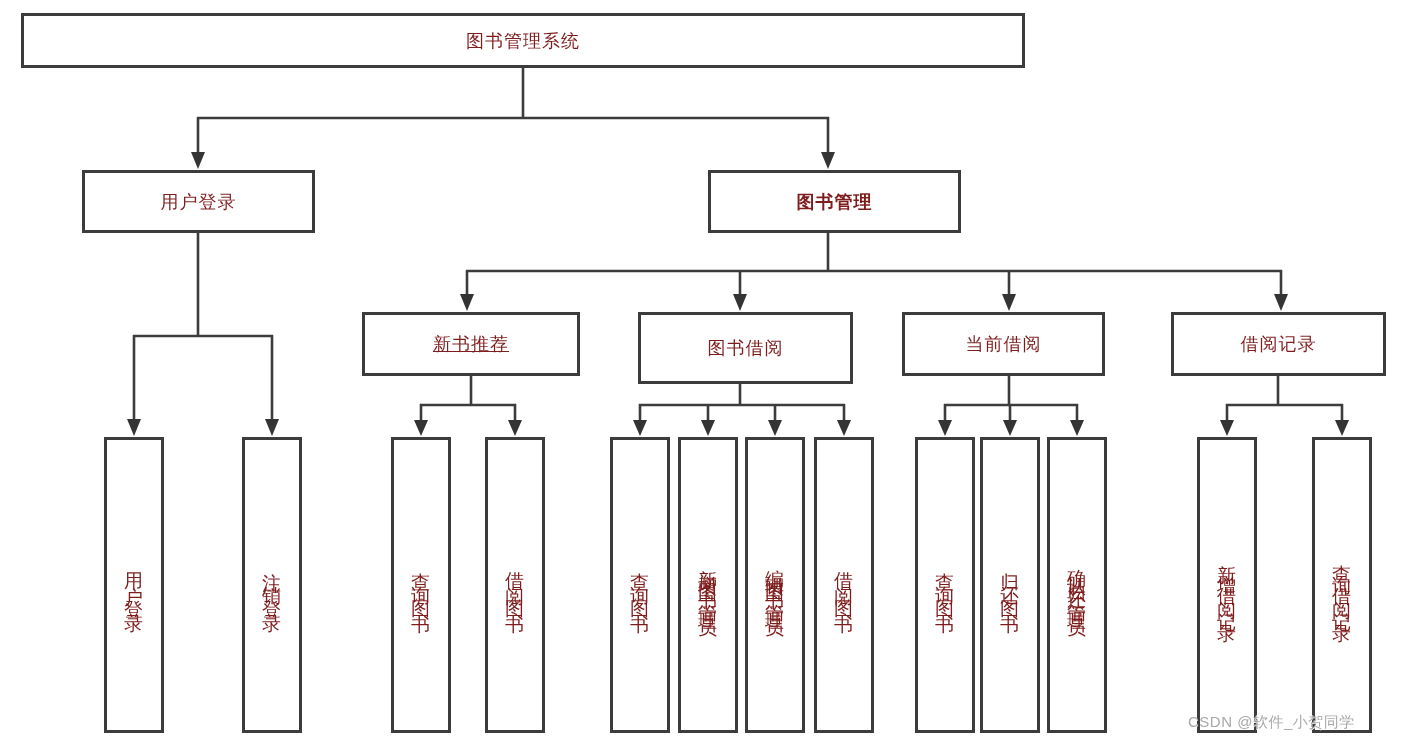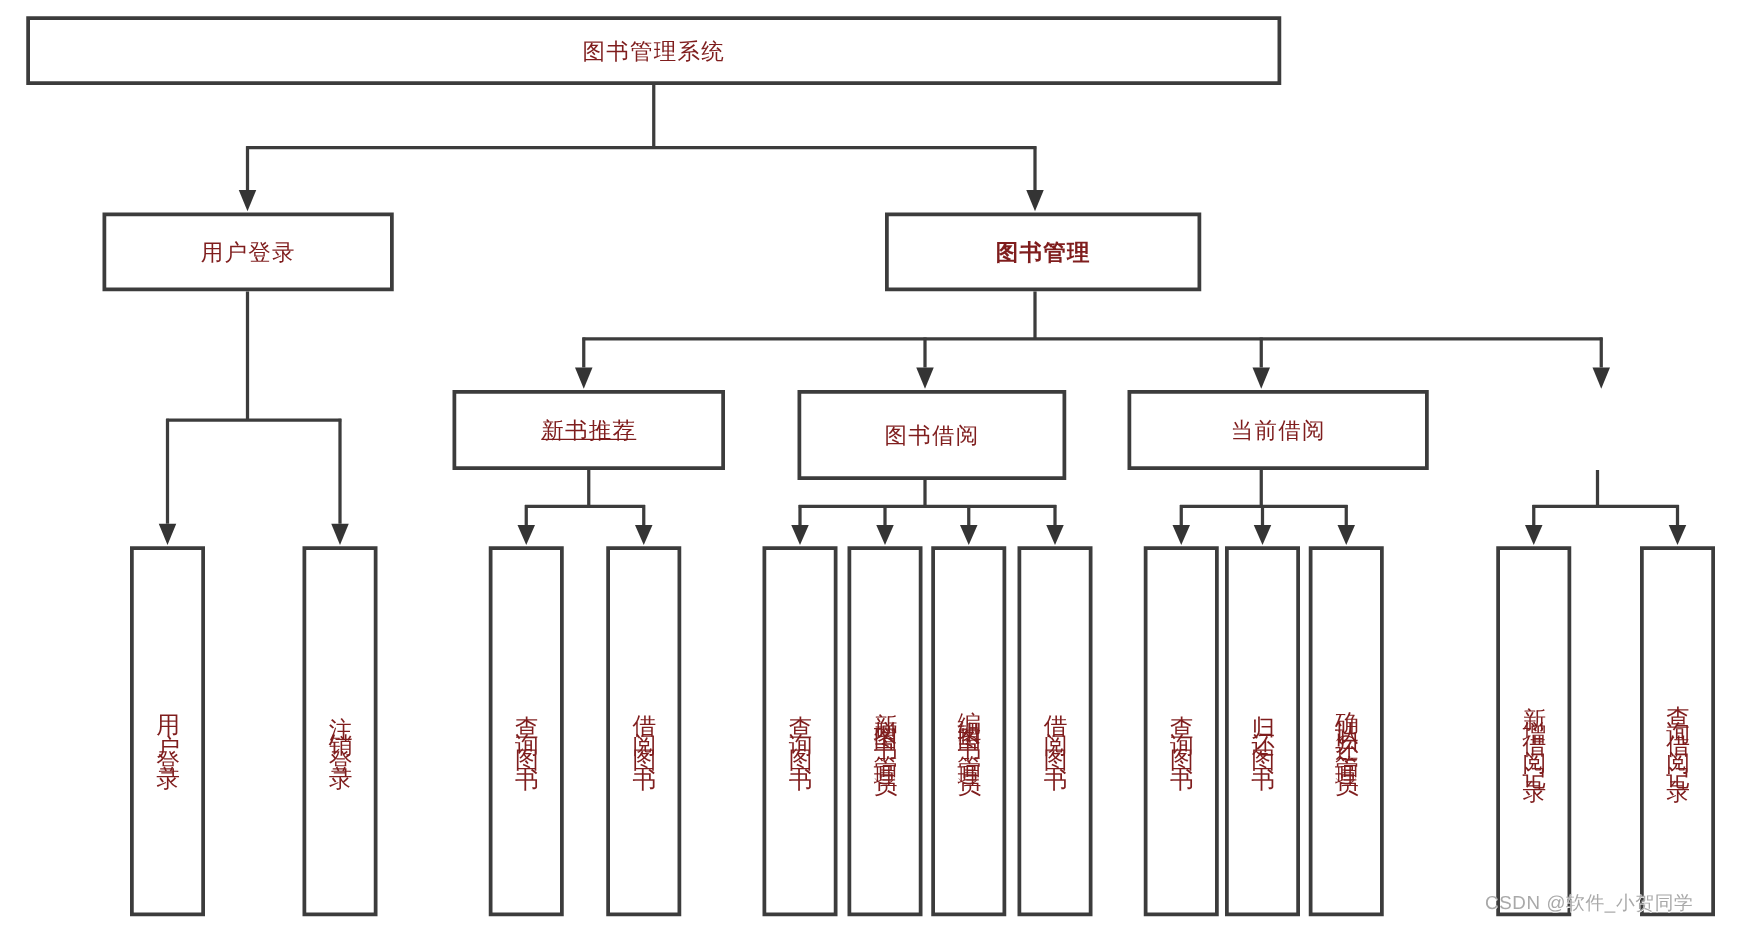--- a/index.html
+++ b/index.html
@@ -155,22 +155,25 @@
   <div class="box" style="left:708px;top:170px;width:253px;height:63px;font-weight:bold;">
     <span class="hlabel">图书管理</span>
   </div>
 
   <div class="box" style="left:362px;top:312px;width:218px;height:64px;text-decoration:underline;">
     <span class="hlabel">新书推荐</span>
   </div>
   <div class="box" style="left:638px;top:312px;width:215px;height:72px;">
     <span class="hlabel">图书借阅</span>
   </div>
-  <div class="box" style="left:902px;top:312px;width:241px;height:64px;text-align:right;">
+  <div class="box" style="left:902px;top:312px;width:203px;height:64px;text-align:right;">
     <span class="hlabel">当前借阅</span>
+  </div>
+  <div class="box" style="left:1171px;top:312px;width:215px;height:64px;">
+    <span class="hlabel">借阅记录</span>
   </div>
 
   <div class="box vbox ls4" style="left:104px;top:437px;width:60px;height:296px;">
     <span class="vlabel">用户登录</span>
   </div>
   <div class="box vbox ls4" style="left:242px;top:437px;width:60px;height:296px;">
     <span class="vlabel">注销登录</span>
   </div>
 
   <div class="box vbox ls4" style="left:391px;top:437px;width:60px;height:296px;">

